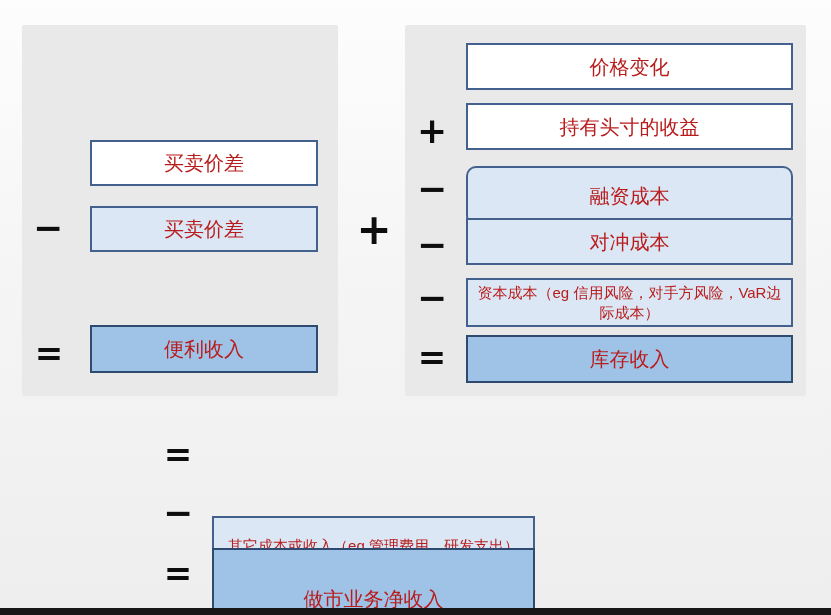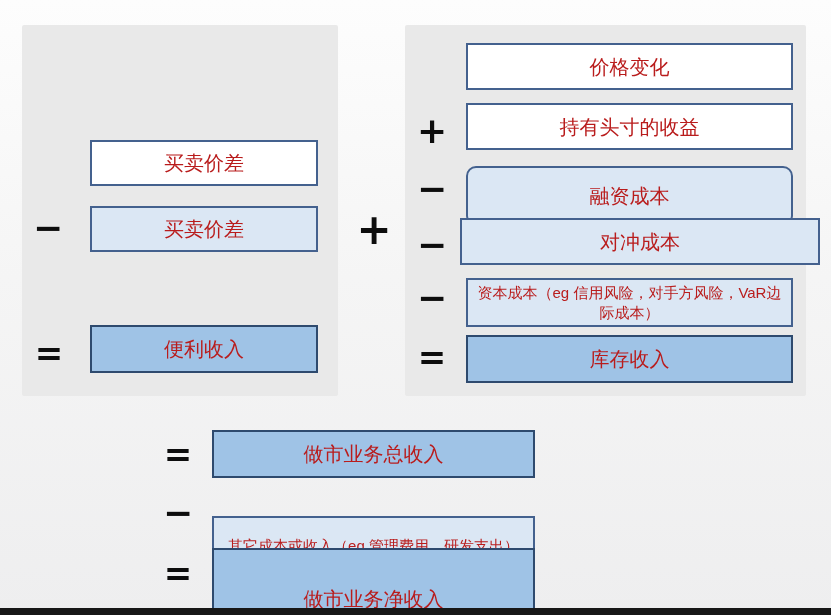--- a/index.html
+++ b/index.html
@@ -81,40 +81,37 @@
     <div class="box white" style="left:61px;top:78px;width:327px;height:47px;">
       <span>持有头寸的收益</span>
     </div>
 
     <div class="op" style="left:27px;top:163px;">−</div>
     <div class="box light" style="left:61px;top:141px;width:327px;height:60px;border-radius:10px;">
       <span>融资成本</span>
     </div>
 
     <div class="op" style="left:27px;top:219px;">−</div>
-    <div class="box light" style="left:55px;top:193px;width:360px;height:47px;">
+    <div class="box light" style="left:61px;top:193px;width:327px;height:47px;">
       <span>对冲成本</span>
     </div>
 
     <div class="op" style="left:27px;top:272px;">−</div>
     <div class="box light small" style="left:61px;top:253px;width:327px;height:49px;text-align:center;">
       <span>资本成本（eg 信用风险，对手方风险，VaR边际成本）</span>
     </div>
 
     <div class="op eq" style="left:27px;top:332px;">=</div>
     <div class="box medium" style="left:61px;top:310px;width:327px;height:48px;">
       <span>库存收入</span>
     </div>
   </section>
 
   <section style="position:absolute;left:0;top:0;width:831px;height:615px;pointer-events:none;">
     <div class="op eq" style="left:178px;top:454px;">=</div>
-    <div class="box medium" style="left:212px;top:430px;width:323px;height:48px;">
-      <span>做市业务总收入</span>
-    </div>
 
     <div class="op" style="left:178px;top:512px;">−</div>
     <div class="box light small" style="left:212px;top:516px;width:323px;height:60px;">
       <span>其它成本或收入（eg 管理费用，研发支出）</span>
     </div>
 
     <div class="op eq" style="left:178px;top:573px;">=</div>
     <div class="box medium" style="left:212px;top:548px;width:323px;height:66px;align-items:flex-end;">
       <span>做市业务净收入</span>
     </div>

